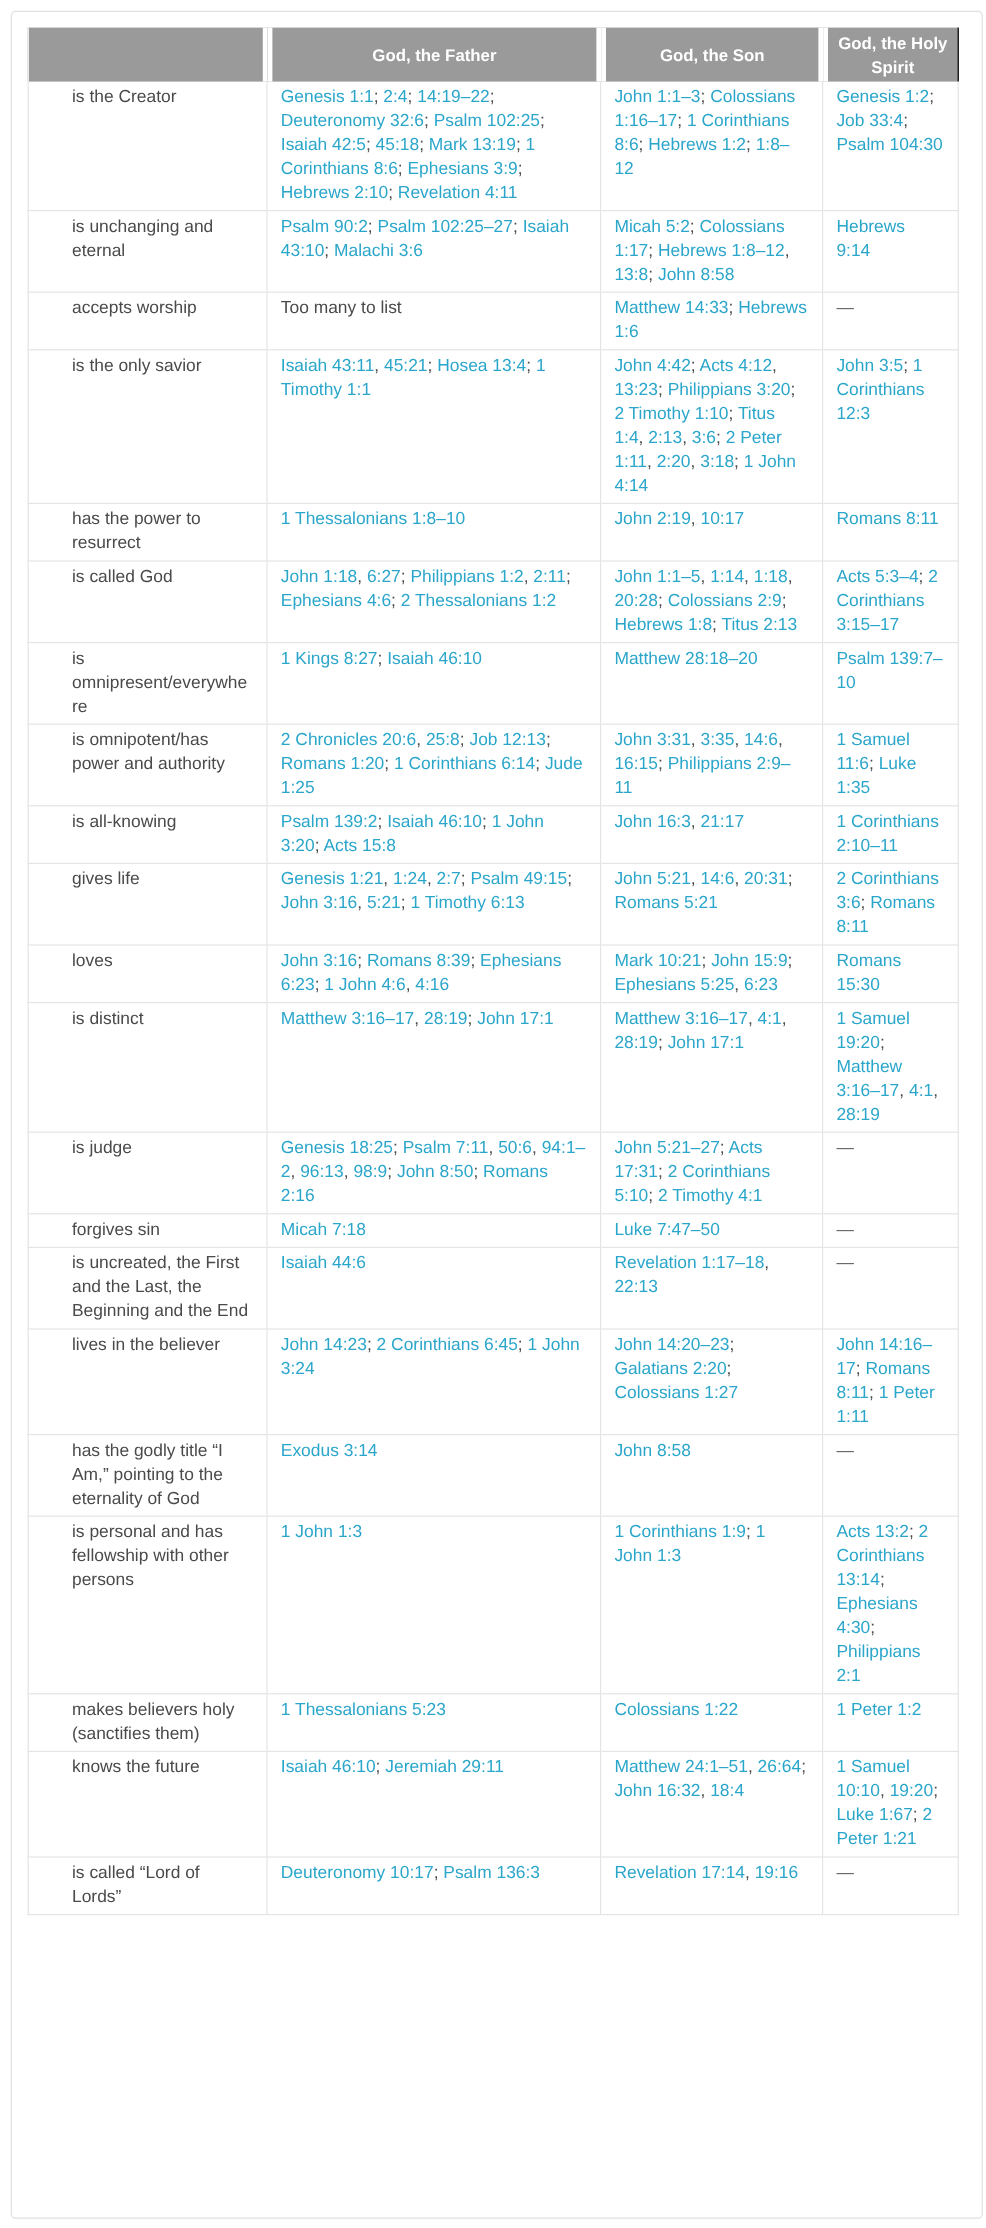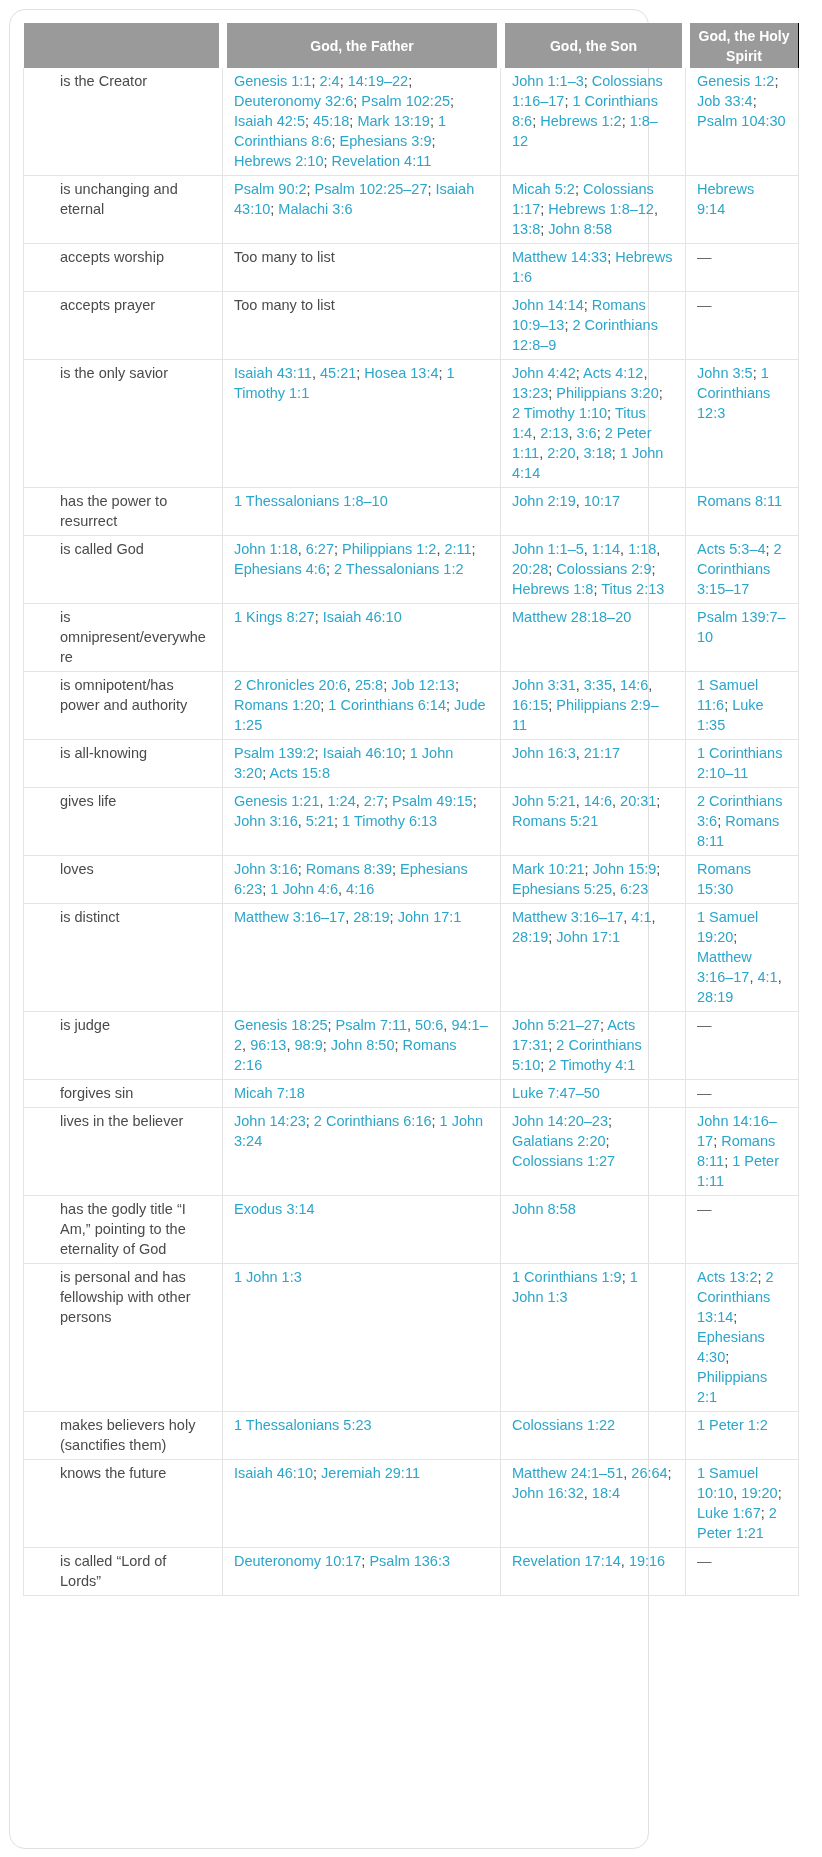--- a/index.html
+++ b/index.html
@@ -10,26 +10,26 @@
   body {
     width: 822px;
     height: 1857px;
     position: relative;
     font-family: "Liberation Sans", "DejaVu Sans", sans-serif;
   }
   .frame {
     position: absolute;
     left: 9px;
     top: 9px;
-    width: 640px;
+    width: 810px;
     min-height: 1840px;
     box-sizing: border-box;
     background: #ffffff;
     border: 1px solid var(--frame-border, #e0e0e0);
-    border-radius: 16px;
+    border-radius: 4px;
   }
   table.trinity {
     margin: 13px 0 0 13px;
     border-collapse: separate;
     border-spacing: 0;
     table-layout: fixed;
     width: 776px;
     font-size: 14.5px;
     line-height: 20px;
   }
@@ -103,26 +103,20 @@
           <td class="refs"><span class="ref">Micah 5:2</span><span class="sep">; </span><span class="ref">Colossians 1:17</span><span class="sep">; </span><span class="ref">Hebrews 1:8–12</span><span class="sep">, </span><span class="ref">13:8</span><span class="sep">; </span><span class="ref">John 8:58</span></td>
           <td class="refs"><span class="ref">Hebrews 9:14</span></td>
         </tr>
         <tr>
           <td class="attr">accepts worship</td>
           <td class="plain">Too many to list</td>
           <td class="refs"><span class="ref">Matthew 14:33</span><span class="sep">; </span><span class="ref">Hebrews 1:6</span></td>
           <td class="empty">—</td>
         </tr>
         <tr>
-          <td class="attr">accepts prayer</td>
-          <td class="plain">Too many to list</td>
-          <td class="refs"><span class="ref">John 14:14</span><span class="sep">; </span><span class="ref">Romans 10:9–13</span><span class="sep">; </span><span class="ref">2 Corinthians 12:8–9</span></td>
-          <td class="empty">—</td>
-        </tr>
-        <tr>
           <td class="attr">is the only savior</td>
           <td class="refs"><span class="ref">Isaiah 43:11</span><span class="sep">, </span><span class="ref">45:21</span><span class="sep">; </span><span class="ref">Hosea 13:4</span><span class="sep">; </span><span class="ref">1 Timothy 1:1</span></td>
           <td class="refs"><span class="ref">John 4:42</span><span class="sep">; </span><span class="ref">Acts 4:12</span><span class="sep">, </span><span class="ref">13:23</span><span class="sep">; </span><span class="ref">Philippians 3:20</span><span class="sep">; </span><span class="ref">2 Timothy 1:10</span><span class="sep">; </span><span class="ref">Titus 1:4</span><span class="sep">, </span><span class="ref">2:13</span><span class="sep">, </span><span class="ref">3:6</span><span class="sep">; </span><span class="ref">2 Peter 1:11</span><span class="sep">, </span><span class="ref">2:20</span><span class="sep">, </span><span class="ref">3:18</span><span class="sep">; </span><span class="ref">1 John 4:14</span></td>
           <td class="refs"><span class="ref">John 3:5</span><span class="sep">; </span><span class="ref">1 Corinthians 12:3</span></td>
         </tr>
         <tr>
           <td class="attr">has the power to resurrect</td>
           <td class="refs"><span class="ref">1 Thessalonians 1:8–10</span></td>
           <td class="refs"><span class="ref">John 2:19</span><span class="sep">, </span><span class="ref">10:17</span></td>
           <td class="refs"><span class="ref">Romans 8:11</span></td>
@@ -175,22 +169,28 @@
           <td class="refs"><span class="ref">John 5:21–27</span><span class="sep">; </span><span class="ref">Acts 17:31</span><span class="sep">; </span><span class="ref">2 Corinthians 5:10</span><span class="sep">; </span><span class="ref">2 Timothy 4:1</span></td>
           <td class="empty">—</td>
         </tr>
         <tr>
           <td class="attr">forgives sin</td>
           <td class="refs"><span class="ref">Micah 7:18</span></td>
           <td class="refs"><span class="ref">Luke 7:47–50</span></td>
           <td class="empty">—</td>
         </tr>
         <tr>
+          <td class="attr">is uncreated, the First and the Last, the Beginning and the End</td>
+          <td class="refs"><span class="ref">Isaiah 44:6</span></td>
+          <td class="refs"><span class="ref">Revelation 1:17–18</span><span class="sep">, </span><span class="ref">22:13</span></td>
+          <td class="empty">—</td>
+        </tr>
+        <tr>
           <td class="attr">lives in the believer</td>
-          <td class="refs"><span class="ref">John 14:23</span><span class="sep">; </span><span class="ref">2 Corinthians 6:16</span><span class="sep">; </span><span class="ref">1 John 3:24</span></td>
+          <td class="refs"><span class="ref">John 14:23</span><span class="sep">; </span><span class="ref">2 Corinthians 6:45</span><span class="sep">; </span><span class="ref">1 John 3:24</span></td>
           <td class="refs"><span class="ref">John 14:20–23</span><span class="sep">; </span><span class="ref">Galatians 2:20</span><span class="sep">; </span><span class="ref">Colossians 1:27</span></td>
           <td class="refs"><span class="ref">John 14:16–17</span><span class="sep">; </span><span class="ref">Romans 8:11</span><span class="sep">; </span><span class="ref">1 Peter 1:11</span></td>
         </tr>
         <tr>
           <td class="attr">has the godly title “I Am,” pointing to the eternality of God</td>
           <td class="refs"><span class="ref">Exodus 3:14</span></td>
           <td class="refs"><span class="ref">John 8:58</span></td>
           <td class="empty">—</td>
         </tr>
         <tr>

